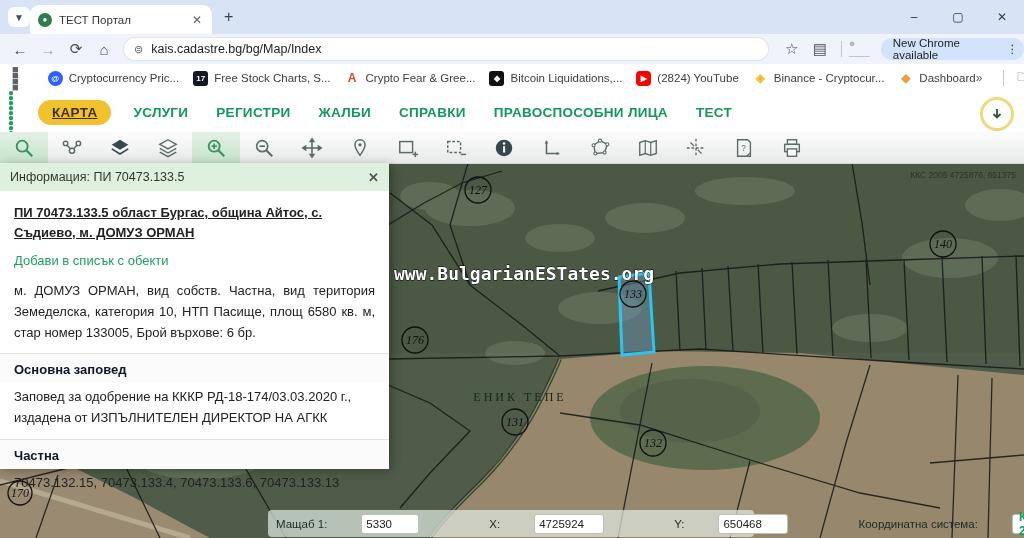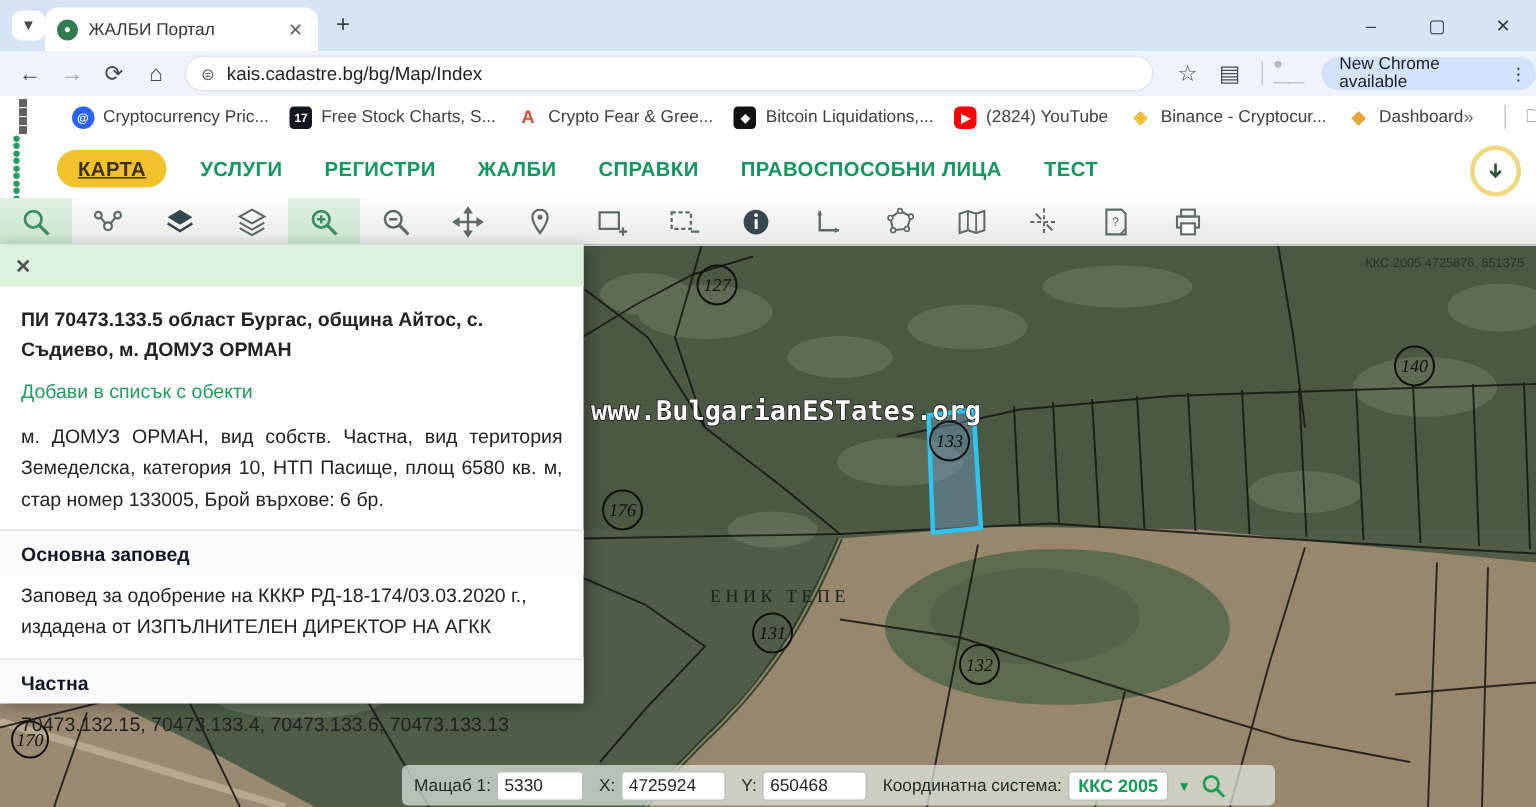--- a/index.html
+++ b/index.html
@@ -58,33 +58,33 @@
   .tool svg{display:block;}
   
   .map{position:absolute;left:0;top:163px;width:1024px;height:375px;}
   
   .panel{position:absolute;left:0;top:163px;width:389px;height:304px;background:#fff;
     box-shadow:2px 3px 10px rgba(0,0,0,.35);}
   .panel-head{height:28px;background:#def0de;display:flex;align-items:center;padding:0 10px;}
   .panel-head-title{font-size:12.5px;color:#2e3a2e;flex:1;}
   .panel-close{color:#555;font-size:13px;font-weight:bold;}
   .panel-body{padding:10px 14px 0 14px;}
-  .p-title{font-size:13px;font-weight:bold;color:#222;line-height:1.55;margin:2px 0 10px 0;}
+  .p-title{font-size:13px;font-weight:bold;color:#222;line-height:1.55;margin:2px 0 10px 0;text-decoration:underline;}
   .p-link{font-size:13px;color:#1e9e5f;margin:0 0 12px 0;}
   .p-desc{font-size:13px;color:#222;line-height:1.62;text-align:justify;margin:0 0 10px 0;}
   .p-sec{border-top:1px solid #e2e2e2;margin:0 -14px;padding:8px 14px 6px 14px;
     font-size:13px;font-weight:bold;color:#0f172a;background:#fbfbfb;}
   .p-txt{font-size:13px;color:#222;line-height:1.6;margin:4px 0 10px 0;}
   
   .scalebar{position:absolute;left:8px;top:512px;width:108px;height:20px;background:#fff;
     border:1px solid #8e8e8e;border-radius:3px;display:flex;align-items:center;justify-content:center;
     font-size:11px;color:#222;}
-  .statusbar{position:absolute;left:268px;top:510px;width:582px;height:27px;
+  .statusbar{position:absolute;left:268px;top:510px;width:486px;height:27px;
     background:rgba(225,234,226,.72);border-radius:4px;display:flex;align-items:center;
-    padding:0 8px;box-sizing:border-box;}
+    padding:0 8px;box-sizing:border-box;gap:30px;}
   .sb-label{font-size:11.5px;color:#1c2b22;white-space:nowrap;margin-right:4px;}
   .sb-input{height:18px;border:1px solid #b9c2ba;border-radius:3px;background:#fff;
     font-size:11.5px;color:#222;padding:0 4px;font-family:"Liberation Sans",sans-serif;}
   .sb-gap{width:10px;flex:none;}
   .crs-box{height:18px;background:#fff;border:1px solid #b9c2ba;border-radius:3px;
     display:flex;align-items:center;padding:0 6px;font-size:12px;font-weight:bold;color:#149a52;}
   .crs-chev{color:#149a52;font-size:9px;margin:0 6px;}
   .wm{font-family:"DejaVu Sans Mono",monospace;font-weight:bold;}
 </style>
 </head>
@@ -179,21 +179,21 @@
       <text x="1016" y="15" font-size="8.5" fill="#2a332a" text-anchor="end">ККС 2005 4725876, 651375</text>
 
       <text x="394" y="117" class="wm" font-size="18" fill="#ffffff" stroke="#000" stroke-width=".8" paint-order="stroke">www.BulgarianESTates.org</text>
     </svg>
   </div>
 
   <div class="tabstrip">
     <div class="tab-chevron">▼</div>
     <div class="tab">
       <div class="favicon">●</div>
-      <div class="tab-title">ЖАЛБИ Портал</div>
+      <div class="tab-title">ТЕСТ Портал</div>
       <div class="tab-close">✕</div>
     </div>
     <div class="newtab-btn">+</div>
     <div class="win-controls">
       <div class="win-btn">–</div>
       <div class="win-btn">▢</div>
       <div class="win-btn">✕</div>
     </div>
   </div>
 
@@ -402,20 +402,21 @@
       <svg width="22" height="22" viewBox="0 0 24 24">
         <rect x="7" y="3" width="10" height="5" stroke="#5c6b66" stroke-width="1.5" fill="none"></rect>
         <rect x="4" y="8" width="16" height="8" stroke="#5c6b66" stroke-width="1.5" fill="none"></rect>
         <rect x="7" y="13" width="10" height="8" stroke="#5c6b66" stroke-width="1.5" fill="#fff"></rect>
         </svg>
     </div>
   </div>
 
   <div class="panel">
     <div class="panel-head">
+      <div class="panel-head-title">Информация: ПИ 70473.133.5</div>
       <div class="panel-close">✕</div>
     </div>
     <div class="panel-body">
       <div class="p-title">ПИ 70473.133.5 област Бургас, община Айтос, с. Съдиево, м. ДОМУЗ ОРМАН</div>
       <div class="p-link">Добави в списък с обекти</div>
       <div class="p-desc">м. ДОМУЗ ОРМАН, вид собств. Частна, вид територия Земеделска, категория 10, НТП Пасище, площ 6580 кв. м, стар номер 133005, Брой върхове: 6 бр.</div>
       <div class="p-sec">Основна заповед</div>
       <div class="p-txt">Заповед за одобрение на КККР РД-18-174/03.03.2020 г., издадена от ИЗПЪЛНИТЕЛЕН ДИРЕКТОР НА АГКК</div>
       <div class="p-sec">Частна</div>
       <div class="p-txt">70473.132.15, 70473.133.4, 70473.133.6, 70473.133.13</div>

